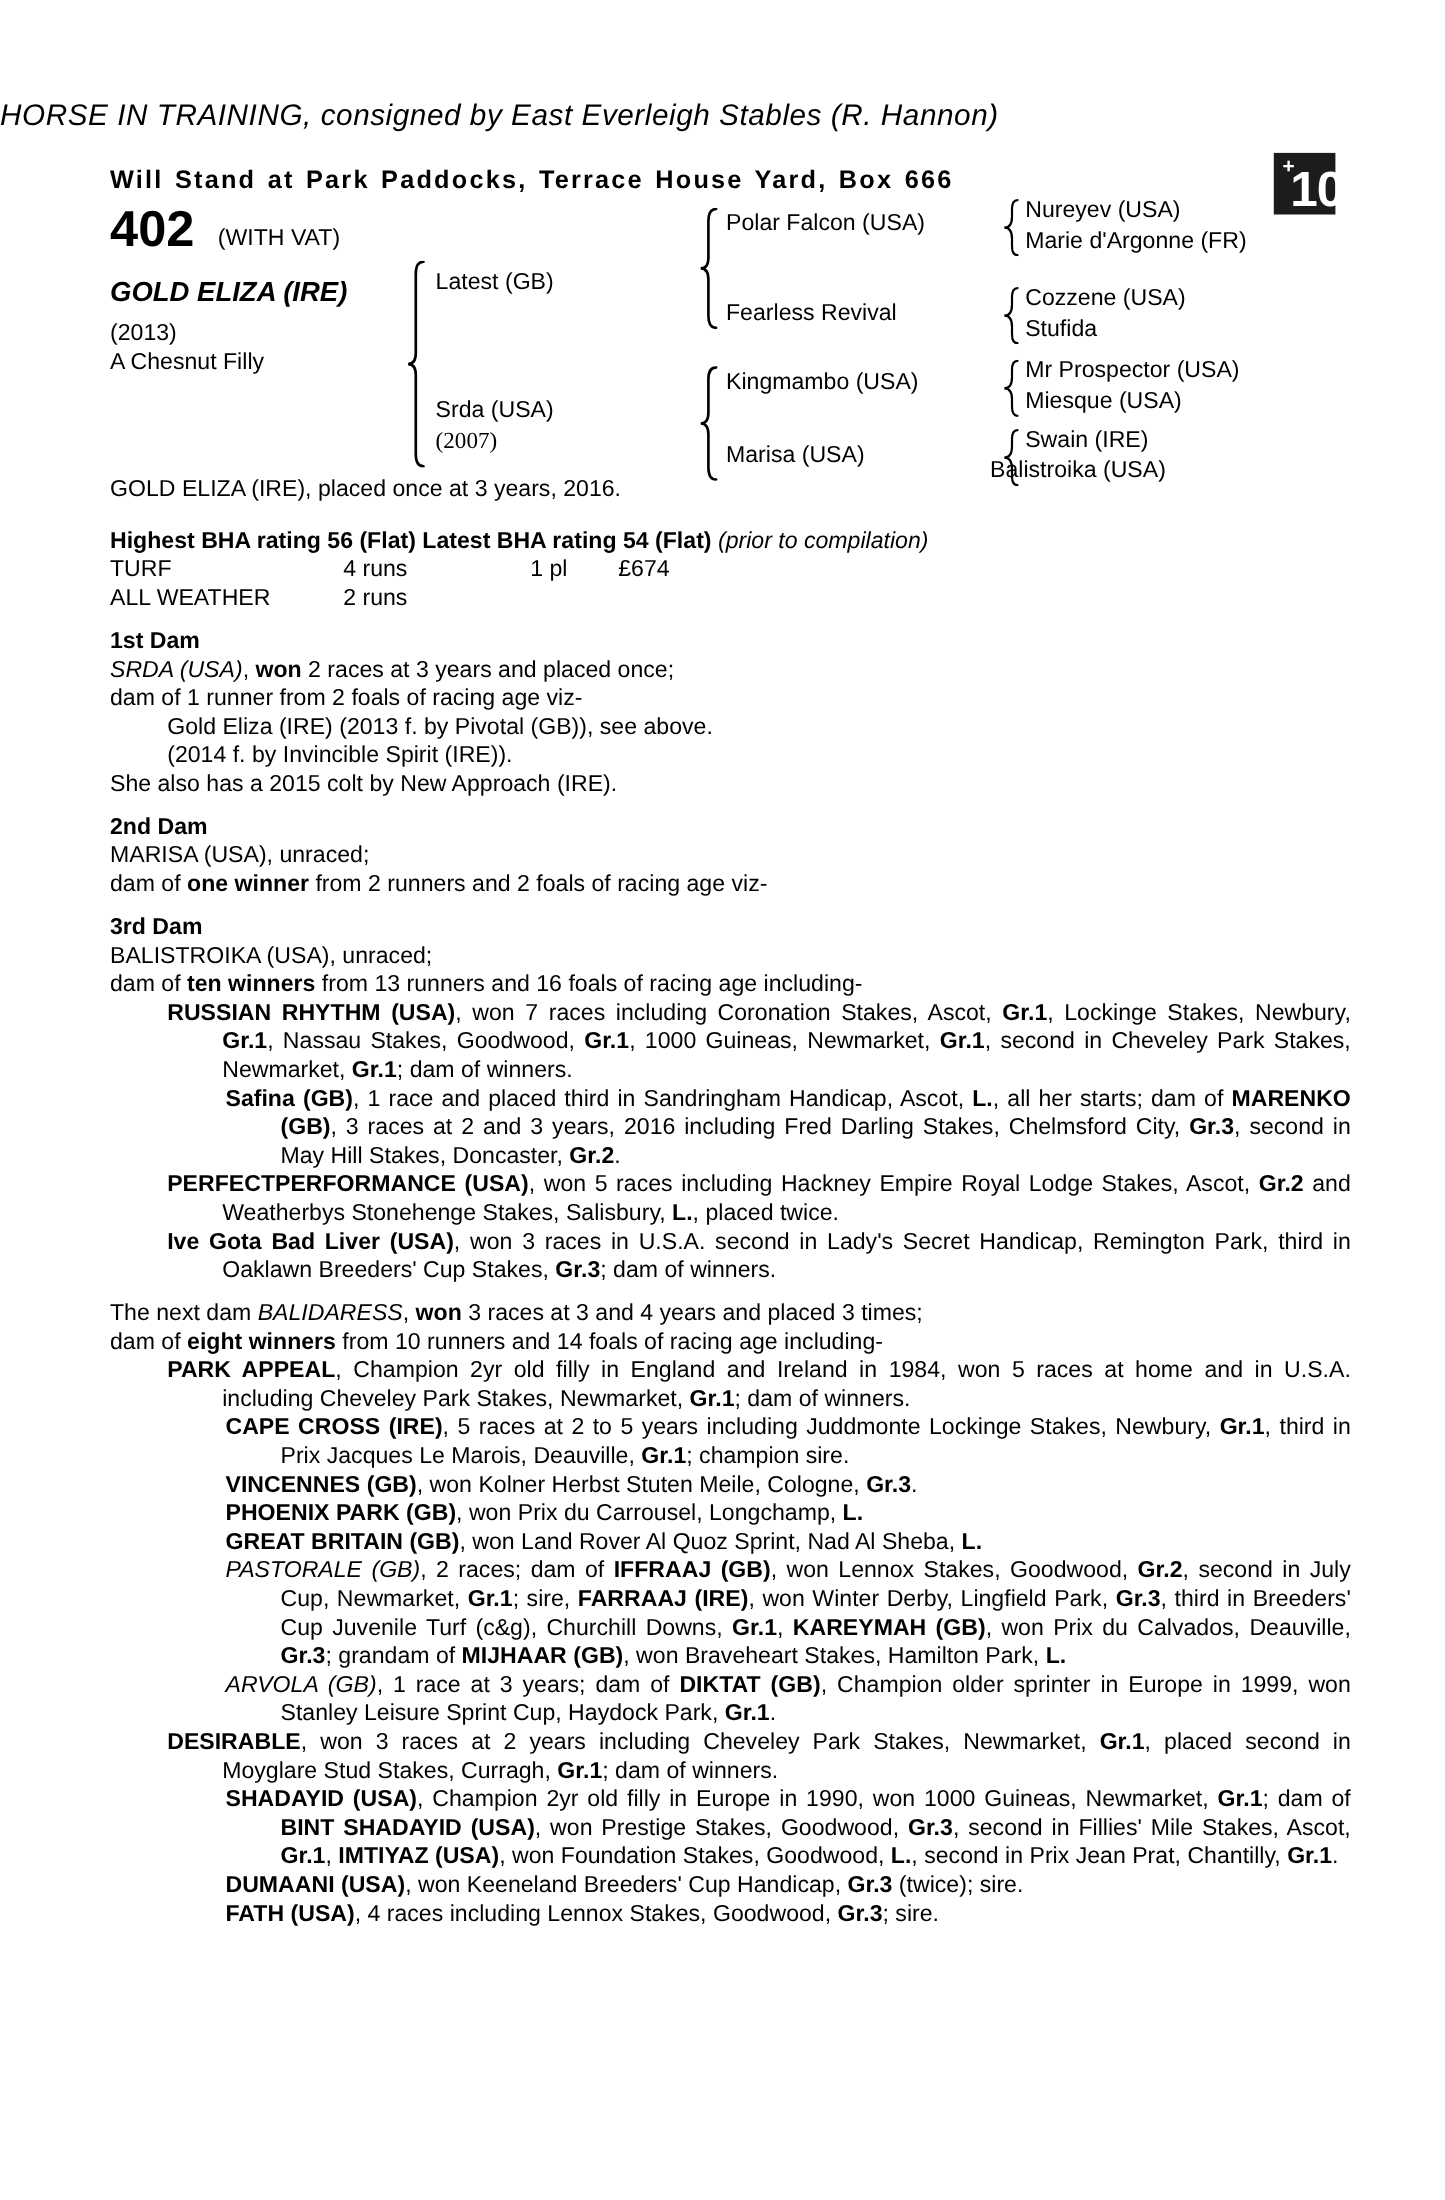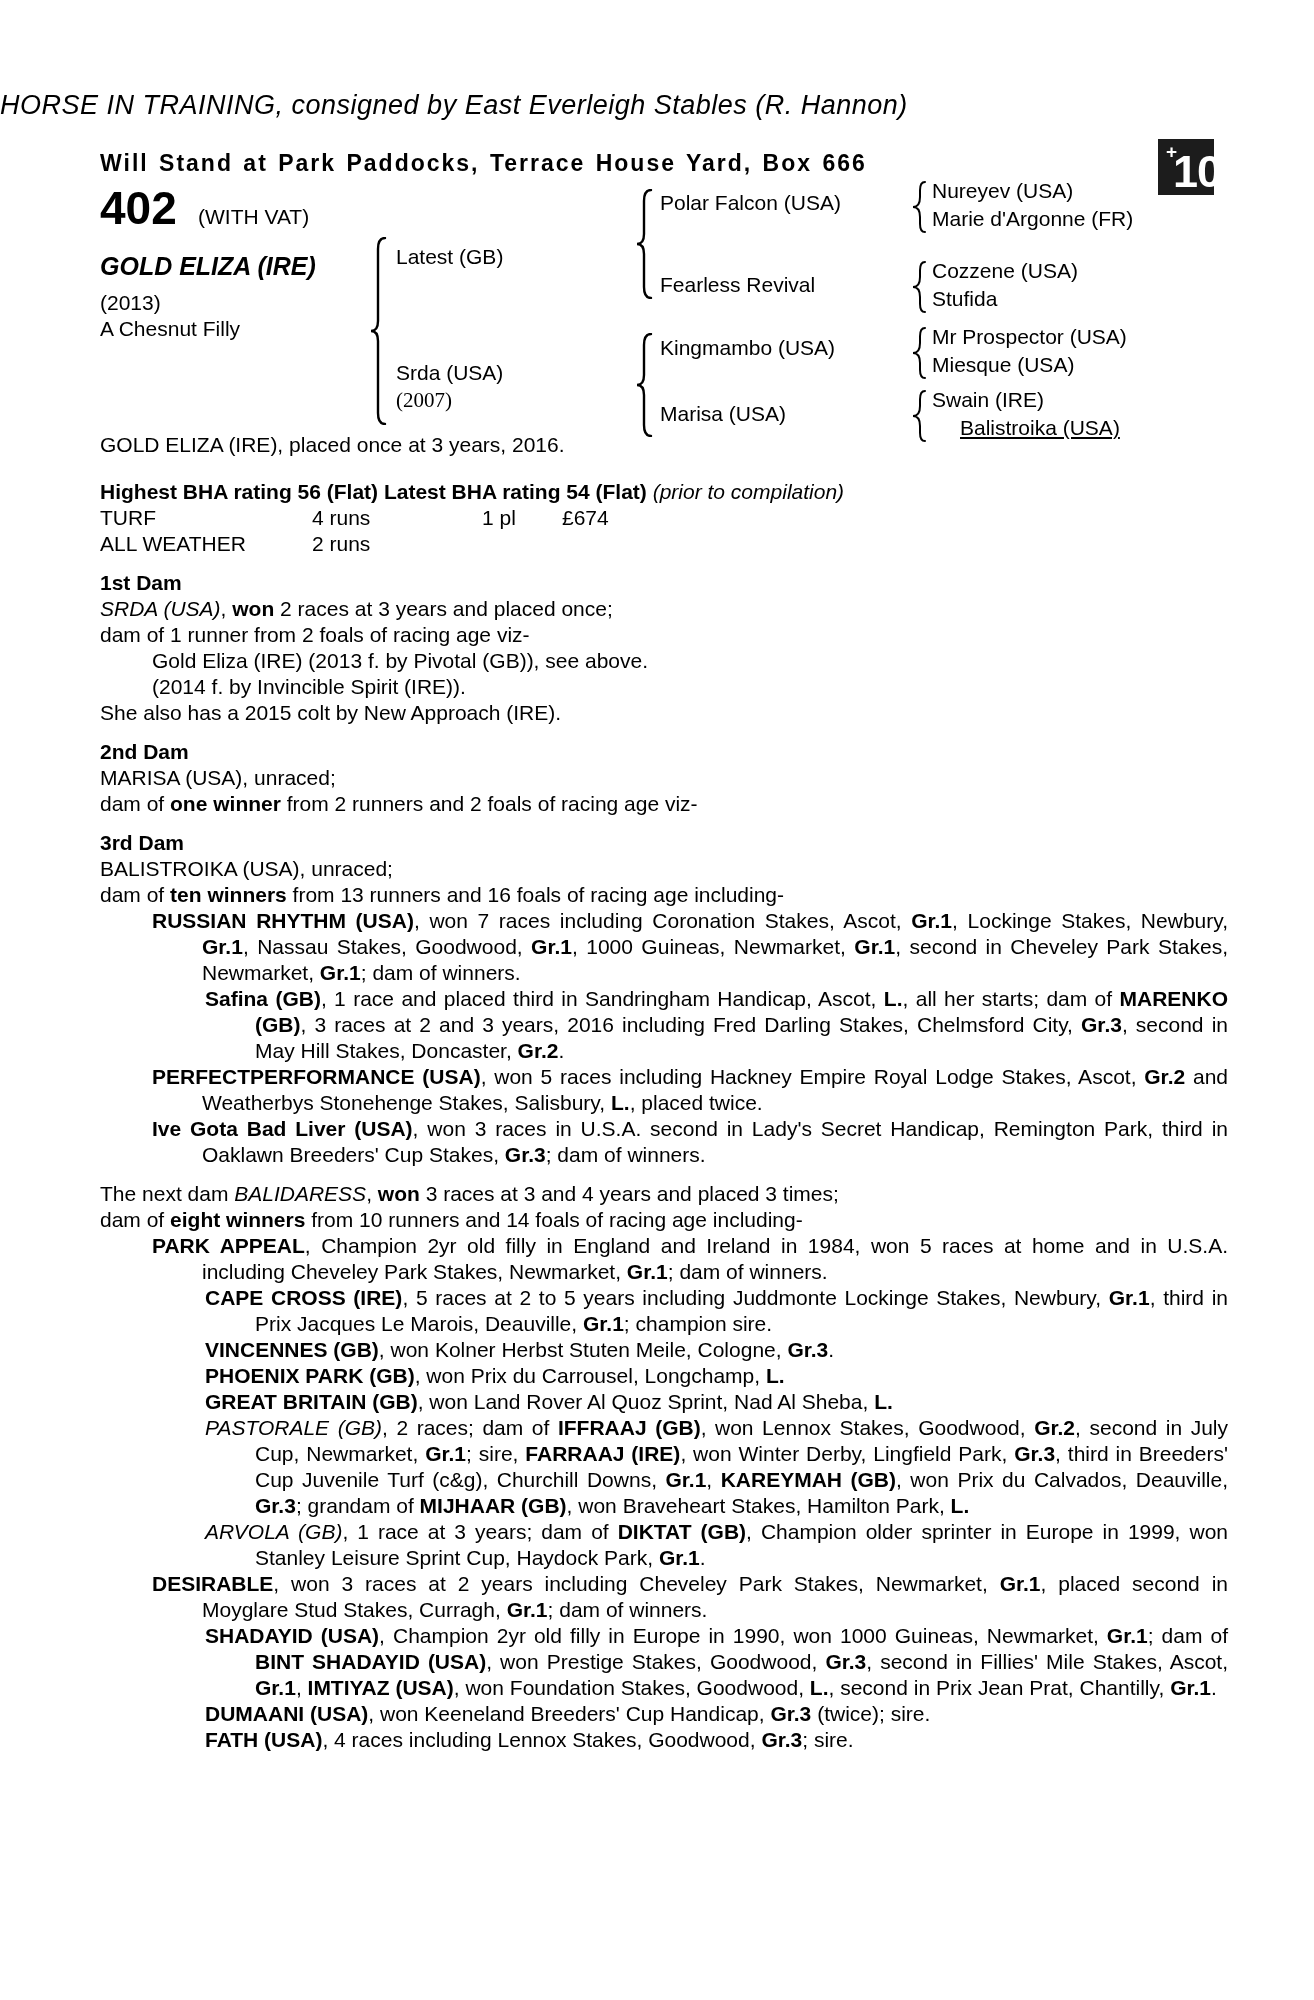--- a/index.html
+++ b/index.html
@@ -113,21 +113,21 @@
           <path d="M 13 1 Q 8 1 8 9.36 L 8 16 Q 8 26 1 26 Q 8 26 8 36 L 8 42.64 Q 8 51 13 51" fill="none" stroke="#000" stroke-width="2" stroke-linecap="round"></path>
         </svg>
       </span>
     <span class="abs nm" style="left:932px;top:180px;">Nureyev (USA)</span>
     <span class="abs nm" style="left:932px;top:208px;">Marie d'Argonne (FR)</span>
     <span class="abs nm" style="left:932px;top:260px;">Cozzene (USA)</span>
     <span class="abs nm" style="left:932px;top:288px;">Stufida</span>
     <span class="abs nm" style="left:932px;top:326px;">Mr Prospector (USA)</span>
     <span class="abs nm" style="left:932px;top:354px;">Miesque (USA)</span>
     <span class="abs nm" style="left:932px;top:389px;">Swain (IRE)</span>
-    <span class="abs nm" style="left:960px;top:417px;text-decoration:underline;">Balistroika (USA)</span>
+    <span class="abs nm" style="left:900px;top:417px;">Balistroika (USA)</span>
   </div>
 
   <div class="bodytext">
     <div class="p">GOLD ELIZA (IRE), placed once at 3 years, 2016.</div>
 
     <div class="rating">
       <span>Highest BHA rating 56 (Flat) Latest BHA rating 54 (Flat)</span>
       <span> </span>
       <span class="note">(prior to compilation)</span>
     </div>

